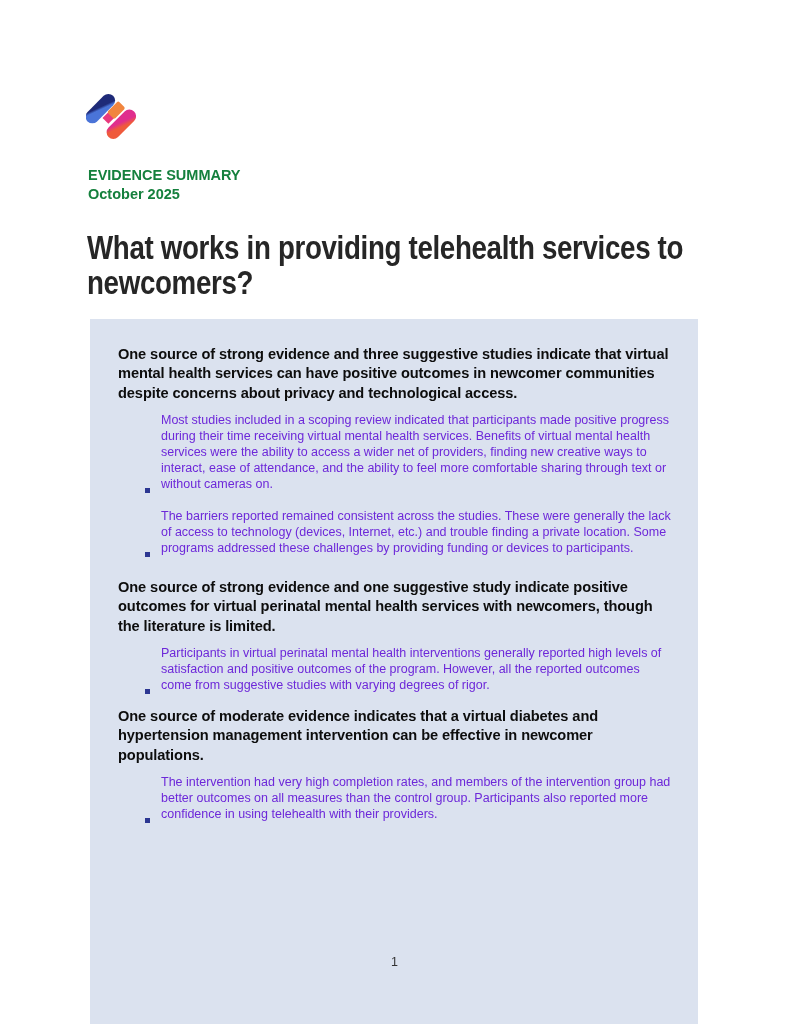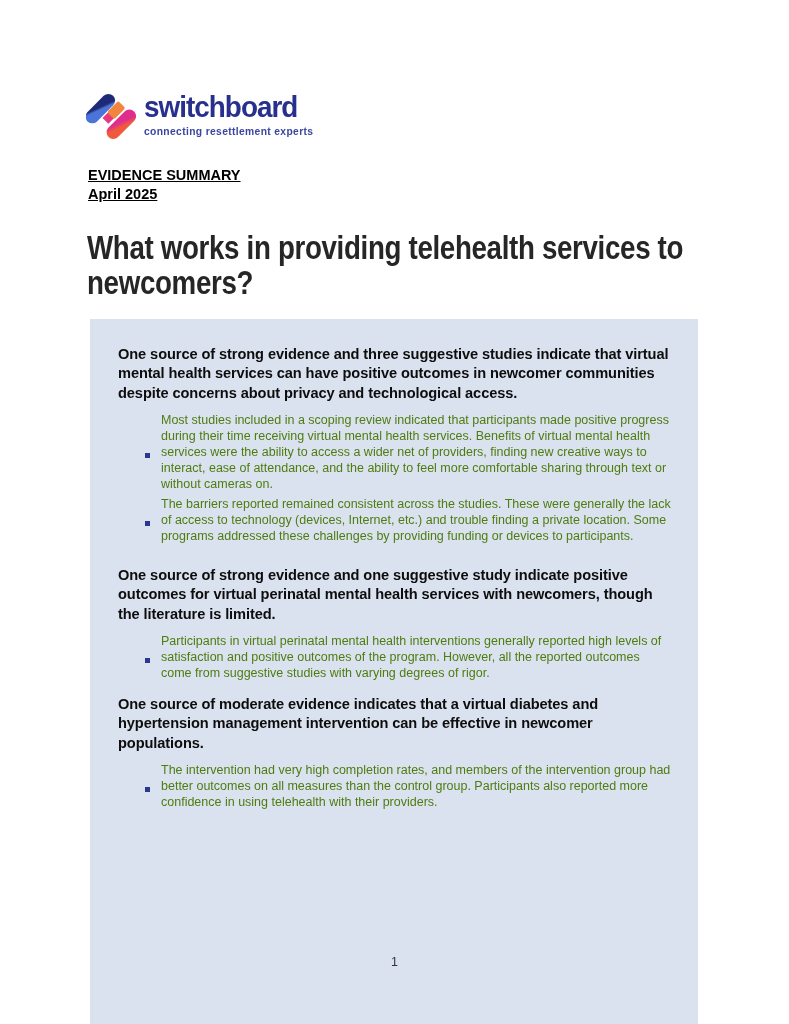--- a/index.html
+++ b/index.html
@@ -18,21 +18,21 @@
     font-size:29px; font-weight:bold; color:#28308e;
     letter-spacing:-1px; line-height:1;
     transform:scaleX(0.96); transform-origin:left top;
   }
   .tagline {
     font-size:10.3px; font-weight:bold; color:#3a47a0;
     letter-spacing:0.35px; margin-top:4px;
   }
 
   
-  .eyebrow { position:absolute; left:88px; top:166px; color:#000000;text-decoration:underline; }
+  .eyebrow { position:absolute; left:88px; top:166px; color:#15803d; }
   .eyebrow .kicker { font-size:14.5px; font-weight:bold; line-height:1.3; }
   .eyebrow .date   { font-size:14.5px; font-weight:bold; line-height:1.3; }
 
   
   .doc-title {
     position:absolute; left:87px; top:231px;
     width:742px; transform:scaleX(0.84); transform-origin:left top;
     font-size:33px; font-weight:bold; color:#262626;
     letter-spacing:-0.4px; line-height:1.05;
   }
@@ -45,25 +45,25 @@
     padding:25px 26px 0 28px;
   }
   .box-heading {
     width:585px; transform:scaleX(0.943); transform-origin:left top;
     font-size:15.5px; font-weight:bold; color:#0d0d0d;
     line-height:1.255; letter-spacing:-0.1px;
     margin-bottom:11px;
   }
   .bullet-list { list-style:none; }
   .bullet-list li {
-    display:flex; align-items:center;
+    display:flex; align-items:flex-end;
     margin-left:27px; width:528px;
-    font-size:12.5px; color:#4d7c0f; line-height:1.275;
+    font-size:12.5px; color:#6d28d9; line-height:1.275;
   }
-  .bullet-list li + li { margin-top:4px; }
+  .bullet-list li + li { margin-top:16px; }
   .bullet-sq {
     width:5px; height:5px; background:#2c3792;
     margin:5px 11px 0 0; flex-shrink:0;
   }
   .section + .section { margin-top:20px; }
   .section.spaced { margin-top:12px; }
 
   
   .page-footer {
     position:absolute; left:0; top:955px; width:100%;
@@ -87,29 +87,25 @@
         </linearGradient>
       </defs>
       <g transform="rotate(-45 27 31)">
         <rect x="5" y="10" width="39" height="14.5" rx="7.25" fill="url(#lgTop)"></rect>
         <rect x="19" y="26" width="10" height="9" fill="#e8397d"></rect>
         <rect x="27" y="25" width="17" height="11" rx="2" fill="#f1853e"></rect>
         <rect x="9" y="38" width="39" height="14.5" rx="7.25" fill="url(#lgBot)"></rect>
       </g>
     </svg>
   </span>
-  <span class="logo-textblock">
-    <span class="wordmark" style="display:block">switchboard</span>
-    <span class="tagline" style="display:block">connecting resettlement experts</span>
-  </span>
 </div>
 
 <div class="eyebrow">
   <div class="kicker">EVIDENCE SUMMARY</div>
-  <div class="date">April 2025</div>
+  <div class="date">October 2025</div>
 </div>
 
 <h1 class="doc-title">What works in providing telehealth services to newcomers?</h1>
 
 <div class="summary-box">
 
   <div class="section">
     <h2 class="box-heading">One source of strong evidence and three suggestive studies indicate that virtual mental health services can have positive outcomes in newcomer communities despite concerns about privacy and technological access.</h2>
     <ul class="bullet-list">
       <li>

